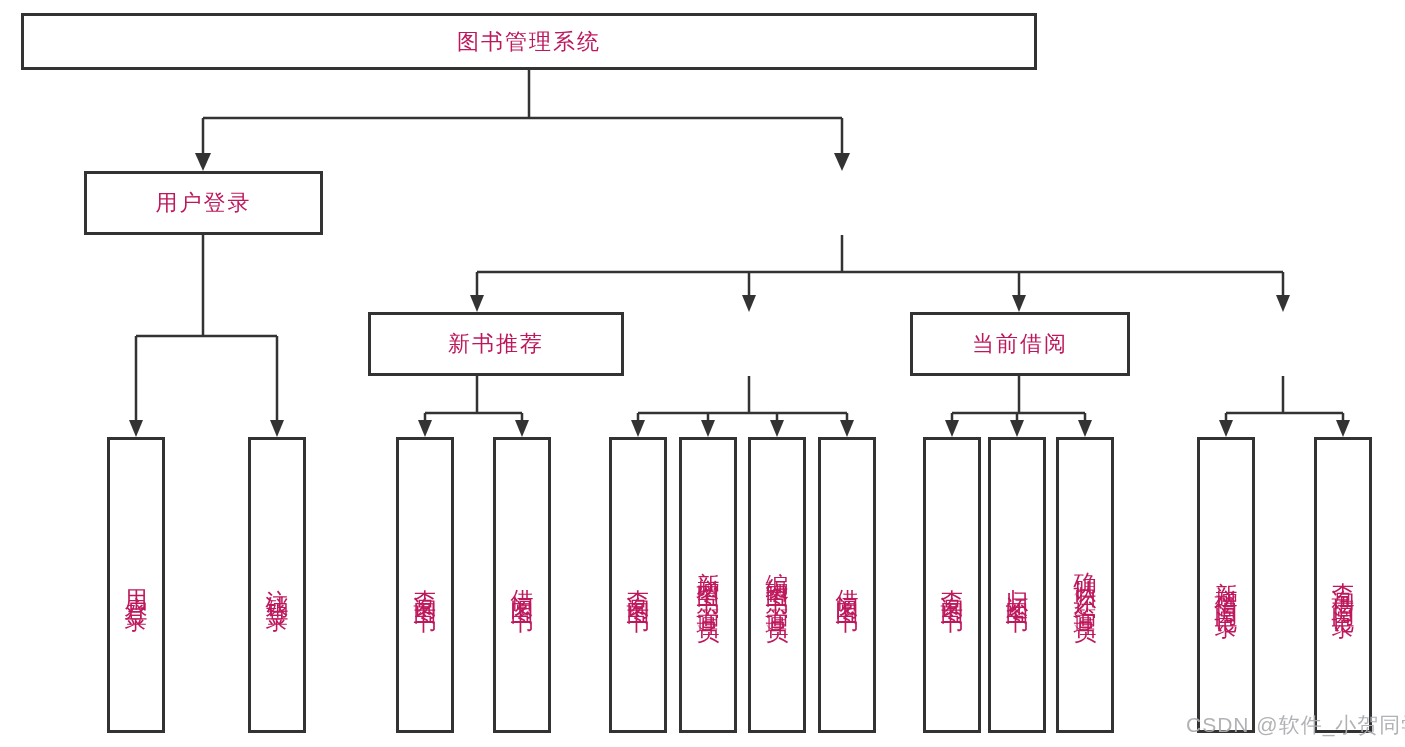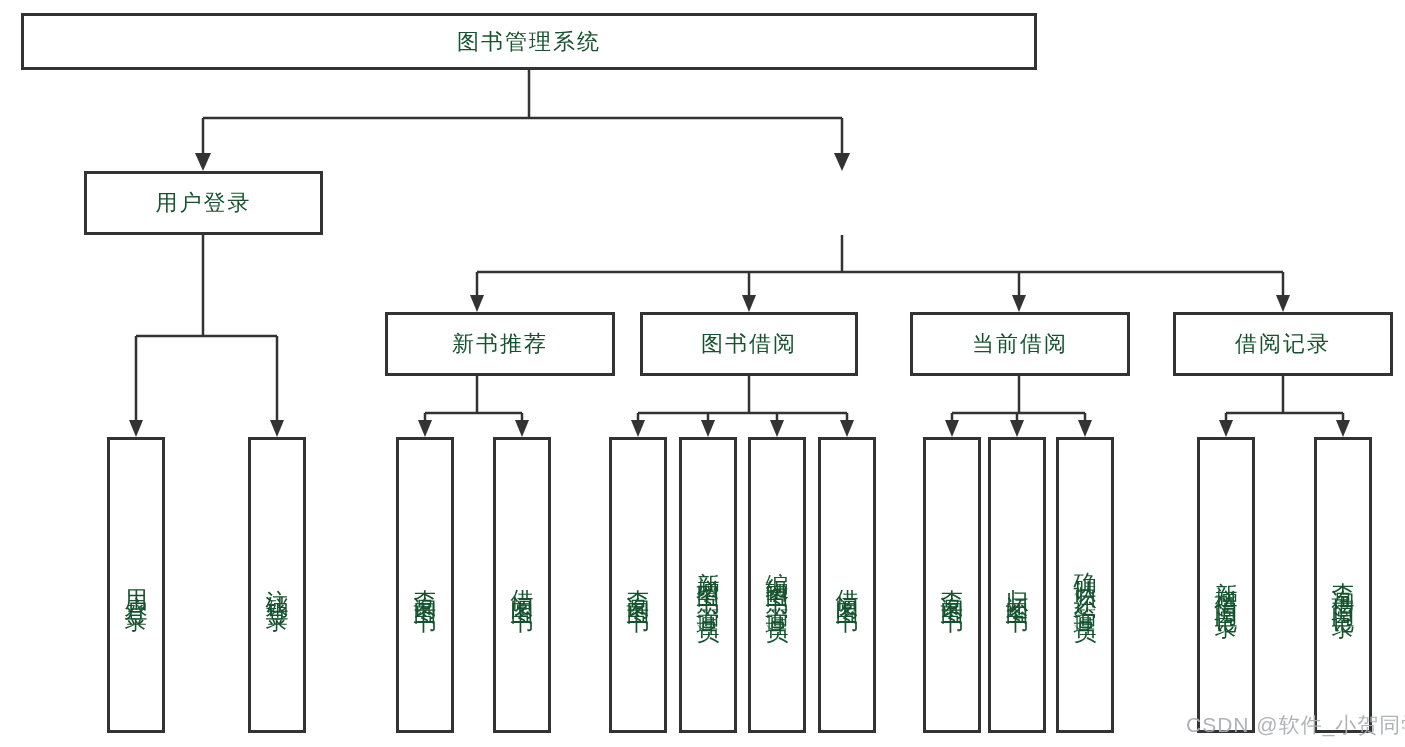--- a/index.html
+++ b/index.html
@@ -13,30 +13,30 @@
   }
   #wires { position: absolute; left: 0; top: 0; z-index: 1; }
   .node {
     position: absolute;
     box-sizing: border-box;
     border: 3px solid #333333;
     background: #ffffff;
     display: flex;
     align-items: center;
     justify-content: center;
-    color: #14532d;
+    color: #be185d;
     z-index: 2;
   }
   .hnode { font-size: 22px; letter-spacing: 2px; white-space: nowrap; }
   .root  { left: 21px;  top: 13px;  width: 1016px; height: 57px; }
   .lvl2  { top: 171px; height: 64px; }
   .n-user-login   { left: 84px;  width: 239px; }
   .n-book-mgmt    { left: 722px; width: 240px; }
   .lvl3  { top: 312px; height: 64px; }
-  .n-new-book     { left: 385px;  width: 230px; }
+  .n-new-book     { left: 368px;  width: 256px; }
   .n-book-borrow  { left: 640px;  width: 218px; }
   .n-cur-borrow   { left: 910px;  width: 220px; }
   .n-borrow-rec   { left: 1173px; width: 220px; }
   .vnode { top: 437px; width: 58px; height: 296px; }
   .vnode span {
     writing-mode: vertical-rl;
     text-orientation: mixed;
     font-size: 23px;
     letter-spacing: 7px;
     line-height: 1;
@@ -108,28 +108,22 @@
     <span>图书管理系统</span>
   </div>
 
   <div class="node lvl2 hnode n-user-login">
     <span>用户登录</span>
   </div>
 
   <div class="node lvl3 hnode n-new-book">
     <span>新书推荐</span>
   </div>
-  <div class="node lvl3 hnode n-book-borrow">
-    <span>图书借阅</span>
-  </div>
   <div class="node lvl3 hnode n-cur-borrow">
     <span>当前借阅</span>
-  </div>
-  <div class="node lvl3 hnode n-borrow-rec">
-    <span>借阅记录</span>
   </div>
 
   <div class="node vnode v1">
     <span>用户登录</span>
   </div>
   <div class="node vnode v2">
     <span>注销登录</span>
   </div>
   <div class="node vnode v3">
     <span>查询图书</span>

